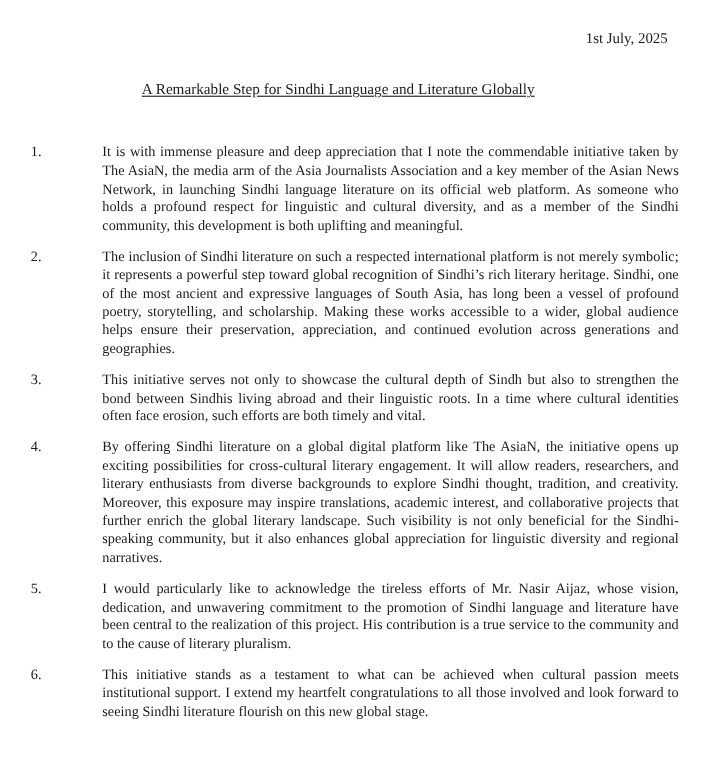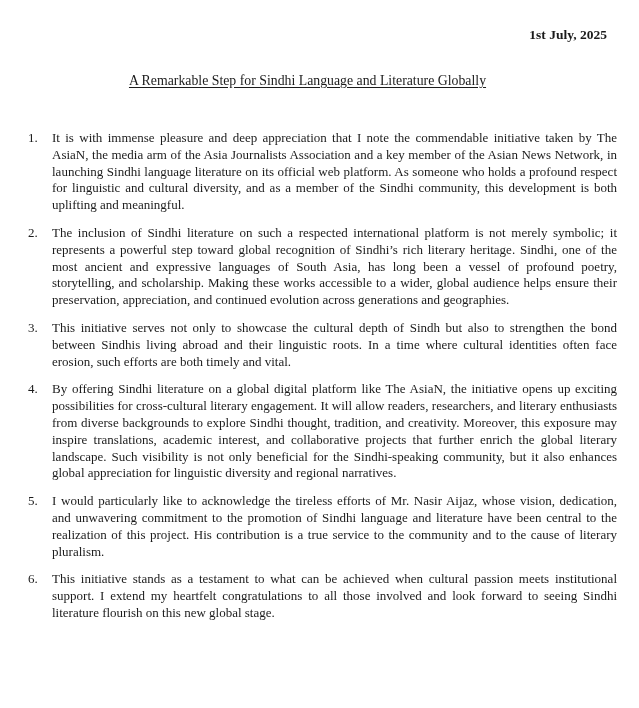--- a/index.html
+++ b/index.html
@@ -17,21 +17,20 @@
     font-family: "Liberation Serif", "DejaVu Serif", serif;
     padding: 26px 22px 0 28px;
     overflow: hidden;
   }
   .date-line {
     text-align: right;
     font-size: 13.5px;
     line-height: 17px;
     padding-right: 10px;
     white-space: nowrap;
-    font-weight: bold;
   }
   .doc-title {
     margin: 29px 0 10px 0;
     padding-right: 30px;
     text-align: center;
     font-size: 13.8px;
     font-weight: normal;
     line-height: 17px;
     text-decoration: underline;
     text-underline-offset: 2px;
@@ -48,20 +47,21 @@
   .para-number {
     flex: 0 0 24px;
     font-size: 13px;
     line-height: 16.8px;
   }
   .para-text {
     flex: 1 1 auto;
     font-size: 13px;
     line-height: 16.8px;
     text-align: justify;
+    margin-left: 41px;
   }
 </style>
 </head>
 <body>
 
 <div class="page">
 
   <div class="date-line">1st July, 2025</div>
 
   <h1 class="doc-title">A Remarkable Step for Sindhi Language and Literature Globally</h1>

